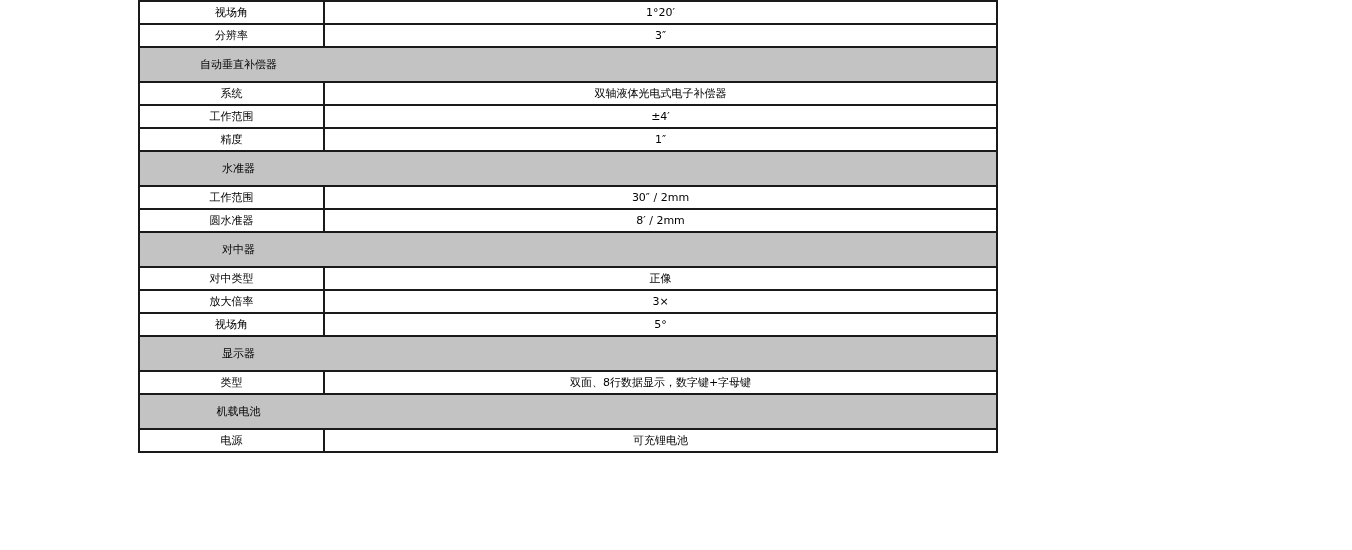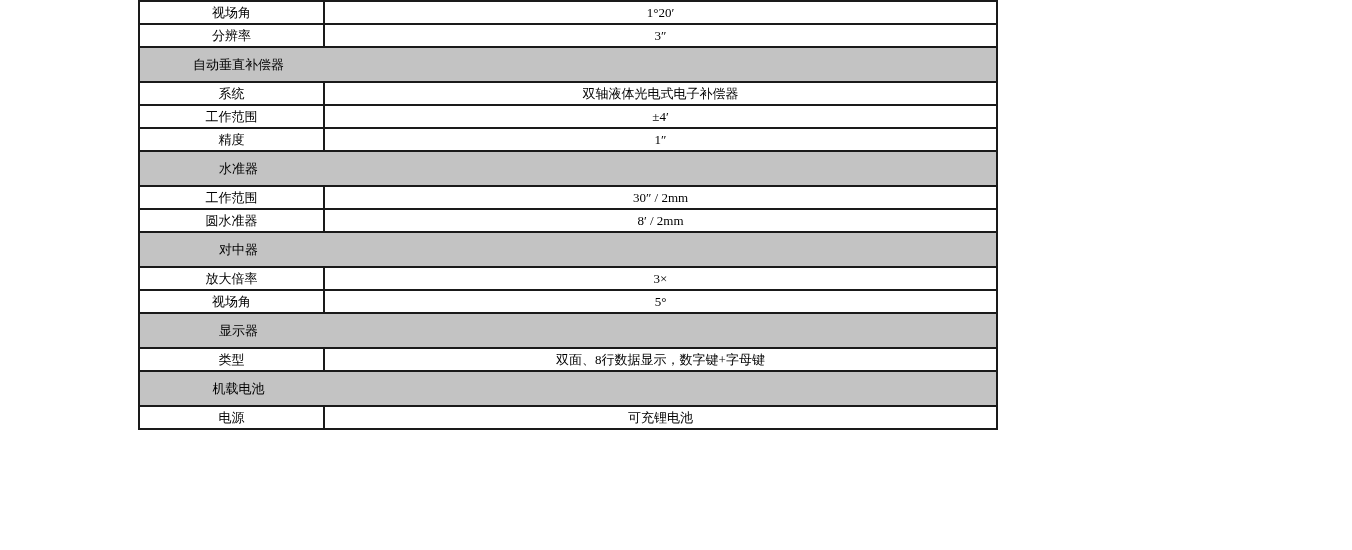--- a/index.html
+++ b/index.html
@@ -28,29 +28,28 @@
     left: 138px;
     top: 0;
     width: 858px;
     border-collapse: collapse;
     table-layout: fixed;
   }
   .spec-table td {
     border: 2px solid var(--border-color);
     height: 21px;
     padding: 0 2px;
-    font-size: 13px;
+    font-size: 11px;
     line-height: 21px;
     color: var(--text-color);
     background: var(--row-bg);
     text-align: center;
     vertical-align: middle;
     white-space: nowrap;
     overflow: hidden;
-    font-family: Liberation Serif, serif;
   }
   .spec-table td.section-cell {
     background: var(--section-bg);
     text-align: left;
     padding: 6px;
   }
   .section-label {
     display: inline-block;
     width: 185px;
     text-align: center;
@@ -98,20 +97,24 @@
         <td>30″ / 2mm</td>
       </tr>
       <tr>
         <td>圆水准器</td>
         <td>8′ / 2mm</td>
       </tr>
       <tr>
         <td class="section-cell" colspan="2"><span class="section-label">对中器</span></td>
       </tr>
       <tr>
+        <td>对中类型</td>
+        <td>正像</td>
+      </tr>
+      <tr>
         <td>放大倍率</td>
         <td>3×</td>
       </tr>
       <tr>
         <td>视场角</td>
         <td>5°</td>
       </tr>
       <tr>
         <td class="section-cell" colspan="2"><span class="section-label">显示器</span></td>
       </tr>

